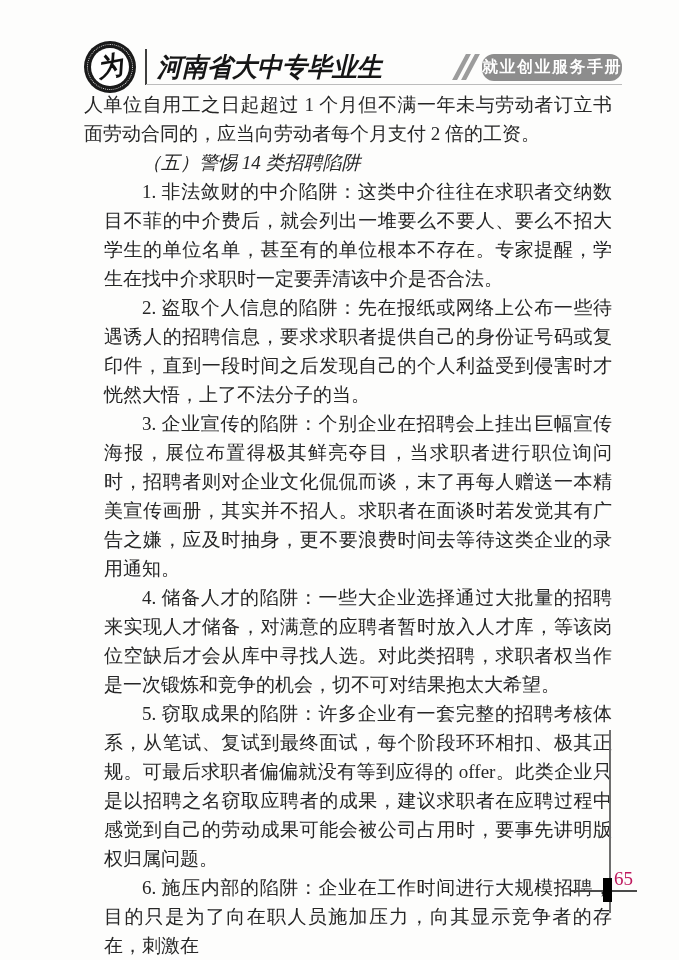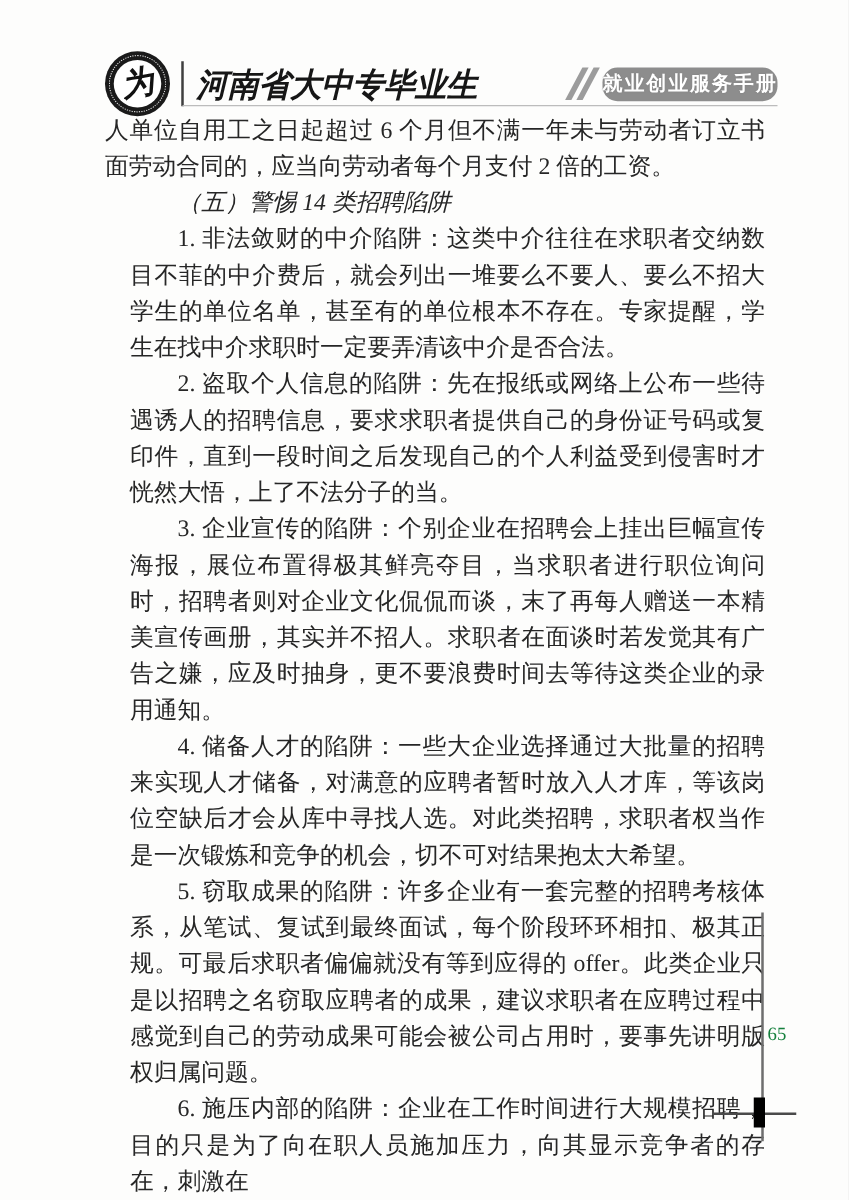--- a/index.html
+++ b/index.html
@@ -78,22 +78,22 @@
   }
   .folio-hline{
     position:absolute;left:571px;top:890px;width:66px;height:2px;
     background:#4a4a4a;
   }
   .folio-tick{
     position:absolute;left:603px;top:878px;width:9px;height:24px;
     background:#000;
   }
   .folio-number{
-    position:absolute;left:614px;top:820px;
-    font-size:15px;color:#15803d;
+    position:absolute;left:614px;top:868px;
+    font-size:19px;color:#be185d;
   }
 </style>
 </head>
 <body>
 
 <div class="page">
 
   <div class="header">
     <div class="seal">
       <div class="ringdots"></div>
@@ -108,21 +108,21 @@
       <div class="slash"></div>
       <div class="slash"></div>
     </div>
     <div class="badge">
       <span class="badge-text">就业创业服务手册</span>
     </div>
   </div>
   <div class="header-rule"></div>
 
   <div class="body-text">
-    <p>人单位自用工之日起超过 6 个月但不满一年未与劳动者订立书面劳动合同的，应当向劳动者每个月支付 2 倍的工资。</p>
+    <p>人单位自用工之日起超过 1 个月但不满一年未与劳动者订立书面劳动合同的，应当向劳动者每个月支付 2 倍的工资。</p>
     <p class="indent heading">（五）警惕 14 类招聘陷阱</p>
     <p class="indent">1. 非法敛财的中介陷阱：这类中介往往在求职者交纳数目不菲的中介费后，就会列出一堆要么不要人、要么不招大学生的单位名单，甚至有的单位根本不存在。专家提醒，学生在找中介求职时一定要弄清该中介是否合法。</p>
     <p class="indent">2. 盗取个人信息的陷阱：先在报纸或网络上公布一些待遇诱人的招聘信息，要求求职者提供自己的身份证号码或复印件，直到一段时间之后发现自己的个人利益受到侵害时才恍然大悟，上了不法分子的当。</p>
     <p class="indent">3. 企业宣传的陷阱：个别企业在招聘会上挂出巨幅宣传海报，展位布置得极其鲜亮夺目，当求职者进行职位询问时，招聘者则对企业文化侃侃而谈，末了再每人赠送一本精美宣传画册，其实并不招人。求职者在面谈时若发觉其有广告之嫌，应及时抽身，更不要浪费时间去等待这类企业的录用通知。</p>
     <p class="indent">4. 储备人才的陷阱：一些大企业选择通过大批量的招聘来实现人才储备，对满意的应聘者暂时放入人才库，等该岗位空缺后才会从库中寻找人选。对此类招聘，求职者权当作是一次锻炼和竞争的机会，切不可对结果抱太大希望。</p>
     <p class="indent">5. 窃取成果的陷阱：许多企业有一套完整的招聘考核体系，从笔试、复试到最终面试，每个阶段环环相扣、极其正规。可最后求职者偏偏就没有等到应得的 offer。此类企业只是以招聘之名窃取应聘者的成果，建议求职者在应聘过程中感觉到自己的劳动成果可能会被公司占用时，要事先讲明版权归属问题。</p>
     <p class="indent">6. 施压内部的陷阱：企业在工作时间进行大规模招聘，目的只是为了向在职人员施加压力，向其显示竞争者的存在，刺激在</p>
   </div>
 
   <div class="folio-vline"></div>

